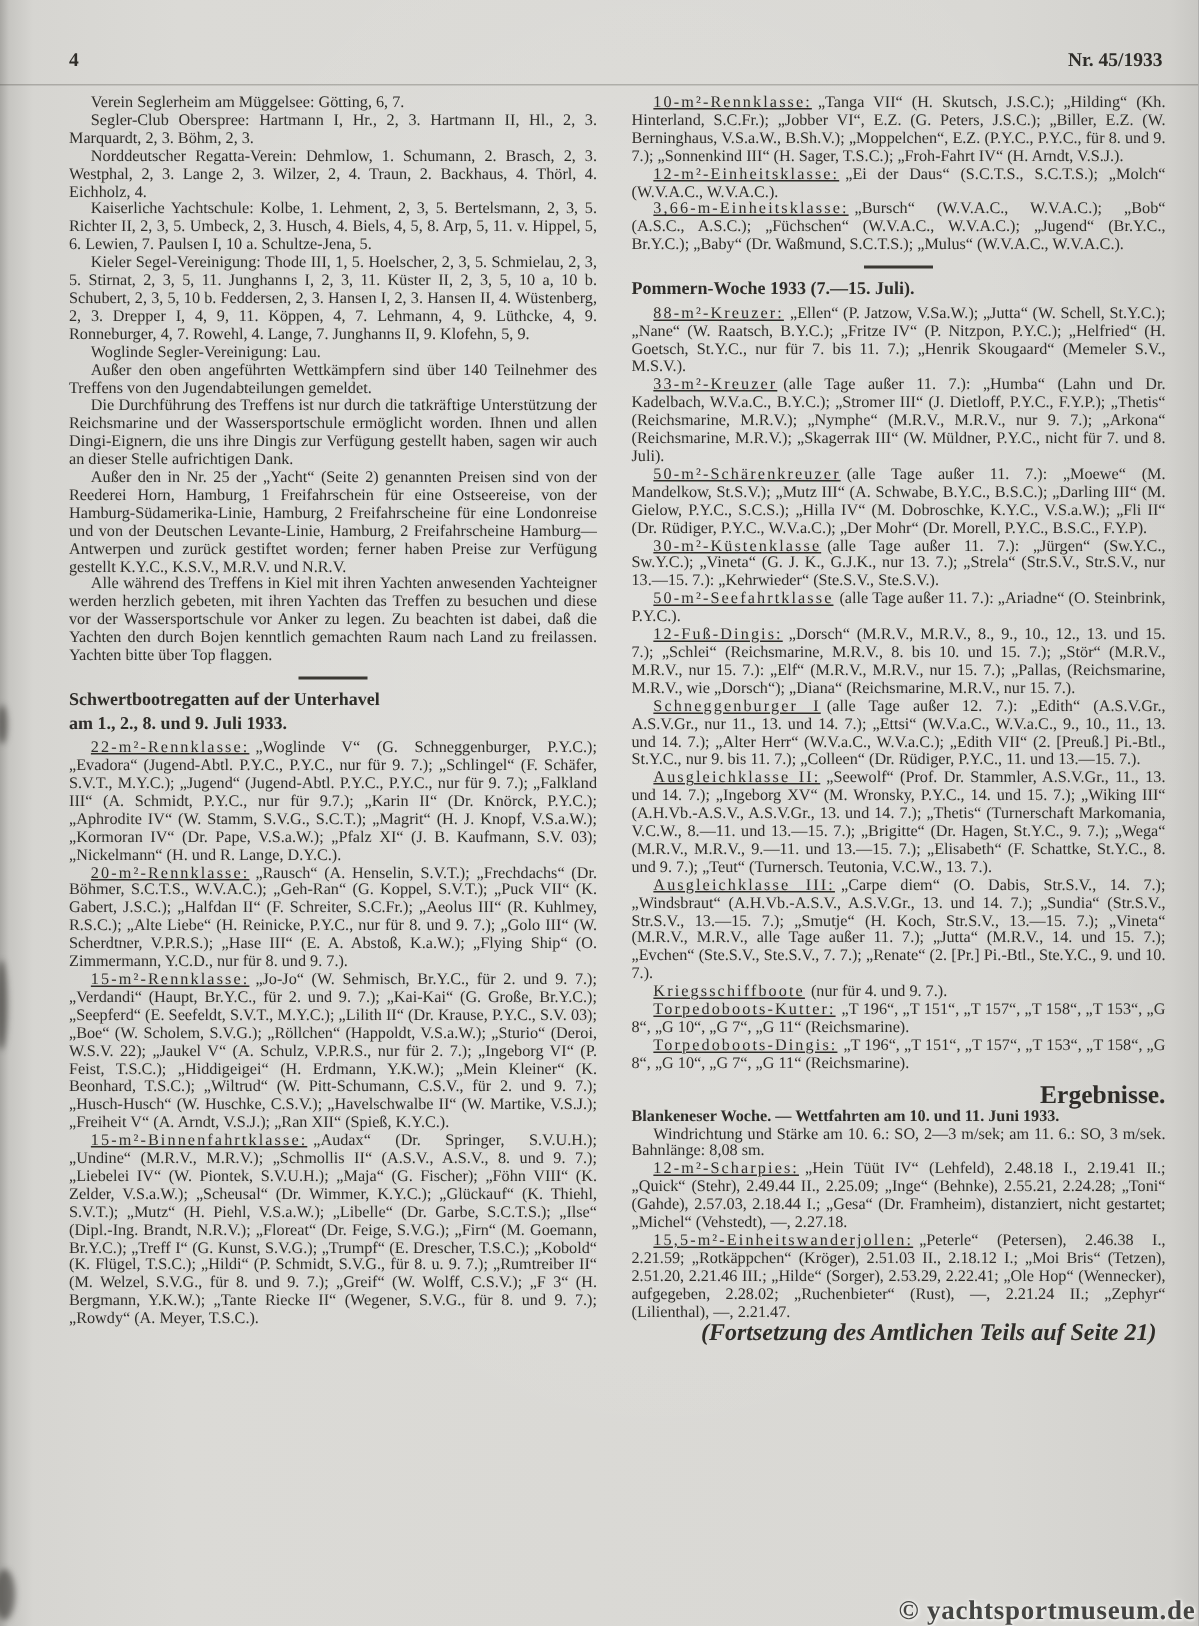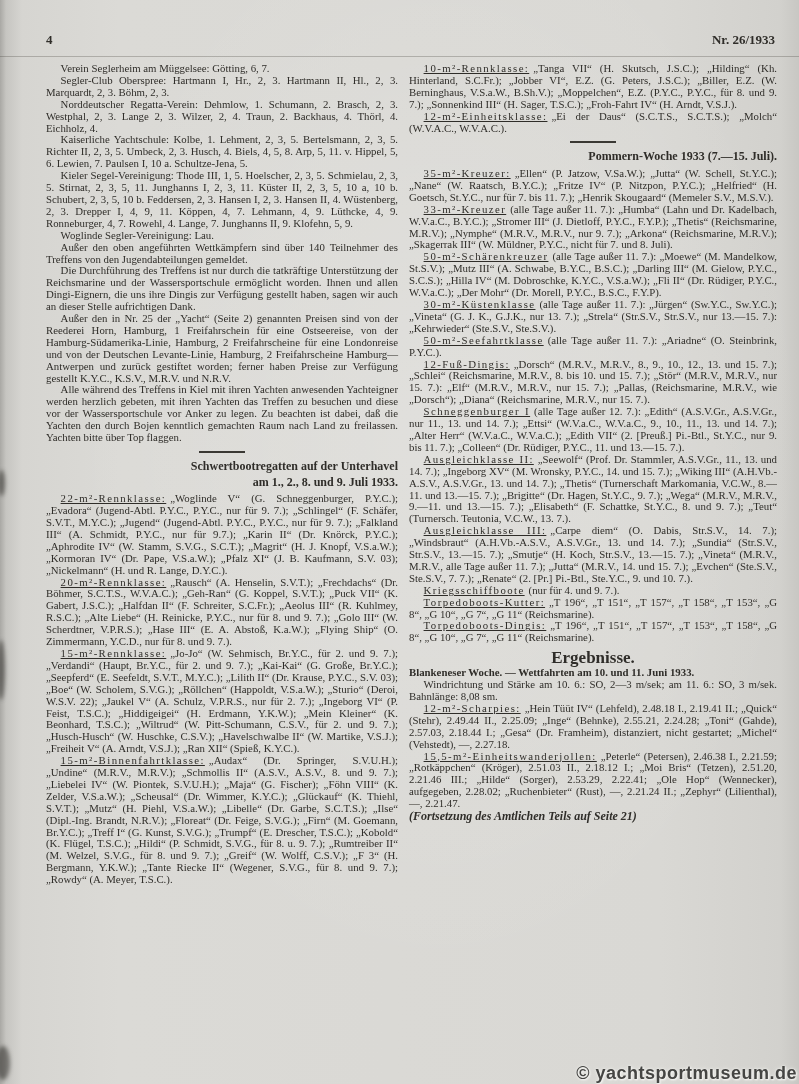--- a/index.html
+++ b/index.html
@@ -17,50 +17,50 @@
   .spot2{left:-3px;top:640px;width:8px;height:60px;}
   .spot3{left:-4px;top:1046px;width:14px;height:34px;}
   .page-header{
     position:absolute;top:32px;left:46px;right:24px;
     display:flex;justify-content:space-between;align-items:baseline;
     font-weight:bold;font-size:13px;
   }
   .header-rule{position:absolute;top:56px;left:0;right:0;border-top:1px solid rgba(60,58,52,0.28);}
   .columns{
     position:absolute;top:63px;left:46px;right:22px;bottom:0;
-    display:flex;gap:11px;overflow:hidden;
+    display:flex;gap:23px;overflow:hidden;
   }
   .col{font-size:10.8px;line-height:11.9px;}
   .col-left{flex:0 0 352px;}
   .col-right{flex:1;}
   .para{margin:0;text-align:justify;text-indent:1.35em;}
   .lead{letter-spacing:0.13em;margin-right:4px;white-space:nowrap;text-decoration:underline;}
   .divider{width:46px;border-top:2px solid #3a3833;margin:7px auto 6px auto;}
-  .sec-head{margin:0 0 3px 0;text-align:right;font-size:12px;font-weight:bold;line-height:1.3;}
-  .erg-head{margin:8px 0 3px 0;text-align:center;font-size:17px;font-weight:bold;}
+  .sec-head{margin:0 0 3px 0;text-align:left;font-size:12px;font-weight:bold;line-height:1.3;}
+  .erg-head{margin:8px 0 3px 0;text-align:right;font-size:17px;font-weight:bold;}
   .blank-title{font-weight:bold;text-indent:0;}
-  .continuation{margin-top:1px;text-align:left;font-style:italic;font-weight:bold;font-size:12px;padding-right:6px;}
+  .continuation{margin-top:1px;text-align:right;font-style:italic;font-weight:bold;font-size:16px;padding-right:6px;}
   .watermark{
     position:absolute;right:2px;bottom:0px;
-    font-family:Liberation Sans, sans-serif;
+    font-family:Liberation Serif, serif;
     font-weight:bold;font-size:18px;letter-spacing:0.5px;color:#454543;
     text-shadow:0 0 2px #f2f2ee,0 0 4px #e8e8e4,1px 1px 2px #ffffff;
   }
 </style>
 </head>
 <body>
 
 <div class="page">
   <div class="scan-spot spot1"></div>
   <div class="scan-spot spot2"></div>
   <div class="scan-spot spot3"></div>
 
   <div class="page-header">
     <span>4</span>
-    <span>Nr. 26/1933</span>
+    <span>Nr. 45/1933</span>
   </div>
   <div class="header-rule"></div>
 
   <div class="columns">
 
     <div class="col col-left">
       <div>
 
           <p class="para">Verein Seglerheim am Müggelsee: Götting, 6, 7.</p>
 
@@ -103,29 +103,30 @@
         </div>
     </div>
 
     <div class="col col-right">
       <div>
 
           <p class="para"><span class="lead">10-m²-Rennklasse:</span><span>„Tanga VII“ (H. Skutsch, J.S.C.); „Hilding“ (Kh. Hinterland, S.C.Fr.); „Jobber VI“, E.Z. (G. Peters, J.S.C.); „Biller, E.Z. (W. Berninghaus, V.S.a.W., B.Sh.V.); „Moppelchen“, E.Z. (P.Y.C., P.Y.C., für 8. und 9. 7.); „Sonnenkind III“ (H. Sager, T.S.C.); „Froh-Fahrt IV“ (H. Arndt, V.S.J.).</span></p>
 
           <p class="para"><span class="lead">12-m²-Einheitsklasse:</span><span>„Ei der Daus“ (S.C.T.S., S.C.T.S.); „Molch“ (W.V.A.C., W.V.A.C.).</span></p>
 
+          <p class="para"><span class="lead">3,66-m-Einheitsklasse:</span><span>„Bursch“ (W.V.A.C., W.V.A.C.); „Bob“ (A.S.C., A.S.C.); „Füchschen“ (W.V.A.C., W.V.A.C.); „Jugend“ (Br.Y.C., Br.Y.C.); „Baby“ (Dr. Waßmund, S.C.T.S.); „Mulus“ (W.V.A.C., W.V.A.C.).</span></p>
         </div>
 
       <div class="divider"></div>
 
       <h3 class="sec-head">Pommern-Woche 1933 (7.—15. Juli).</h3>
 
       <div>
 
-          <p class="para"><span class="lead">35-m²-Kreuzer:</span><span>„Ellen“ (P. Jatzow, V.Sa.W.); „Jutta“ (W. Schell, St.Y.C.); „Nane“ (W. Raatsch, B.Y.C.); „Fritze IV“ (P. Nitzpon, P.Y.C.); „Helfried“ (H. Goetsch, St.Y.C., nur für 7. bis 11. 7.); „Henrik Skougaard“ (Memeler S.V., M.S.V.).</span></p>
+          <p class="para"><span class="lead">88-m²-Kreuzer:</span><span>„Ellen“ (P. Jatzow, V.Sa.W.); „Jutta“ (W. Schell, St.Y.C.); „Nane“ (W. Raatsch, B.Y.C.); „Fritze IV“ (P. Nitzpon, P.Y.C.); „Helfried“ (H. Goetsch, St.Y.C., nur für 7. bis 11. 7.); „Henrik Skougaard“ (Memeler S.V., M.S.V.).</span></p>
 
           <p class="para"><span class="lead">33-m²-Kreuzer</span><span>(alle Tage außer 11. 7.): „Humba“ (Lahn und Dr. Kadelbach, W.V.a.C., B.Y.C.); „Stromer III“ (J. Dietloff, P.Y.C., F.Y.P.); „Thetis“ (Reichsmarine, M.R.V.); „Nymphe“ (M.R.V., M.R.V., nur 9. 7.); „Arkona“ (Reichsmarine, M.R.V.); „Skagerrak III“ (W. Müldner, P.Y.C., nicht für 7. und 8. Juli).</span></p>
 
           <p class="para"><span class="lead">50-m²-Schärenkreuzer</span><span>(alle Tage außer 11. 7.): „Moewe“ (M. Mandelkow, St.S.V.); „Mutz III“ (A. Schwabe, B.Y.C., B.S.C.); „Darling III“ (M. Gielow, P.Y.C., S.C.S.); „Hilla IV“ (M. Dobroschke, K.Y.C., V.S.a.W.); „Fli II“ (Dr. Rüdiger, P.Y.C., W.V.a.C.); „Der Mohr“ (Dr. Morell, P.Y.C., B.S.C., F.Y.P).</span></p>
 
           <p class="para"><span class="lead">30-m²-Küstenklasse</span><span>(alle Tage außer 11. 7.): „Jürgen“ (Sw.Y.C., Sw.Y.C.); „Vineta“ (G. J. K., G.J.K., nur 13. 7.); „Strela“ (Str.S.V., Str.S.V., nur 13.—15. 7.): „Kehrwieder“ (Ste.S.V., Ste.S.V.).</span></p>
 
           <p class="para"><span class="lead">50-m²-Seefahrtklasse</span><span>(alle Tage außer 11. 7.): „Ariadne“ (O. Steinbrink, P.Y.C.).</span></p>
 
           <p class="para"><span class="lead">12-Fuß-Dingis:</span><span>„Dorsch“ (M.R.V., M.R.V., 8., 9., 10., 12., 13. und 15. 7.); „Schlei“ (Reichsmarine, M.R.V., 8. bis 10. und 15. 7.); „Stör“ (M.R.V., M.R.V., nur 15. 7.): „Elf“ (M.R.V., M.R.V., nur 15. 7.); „Pallas, (Reichsmarine, M.R.V., wie „Dorsch“); „Diana“ (Reichsmarine, M.R.V., nur 15. 7.).</span></p>

